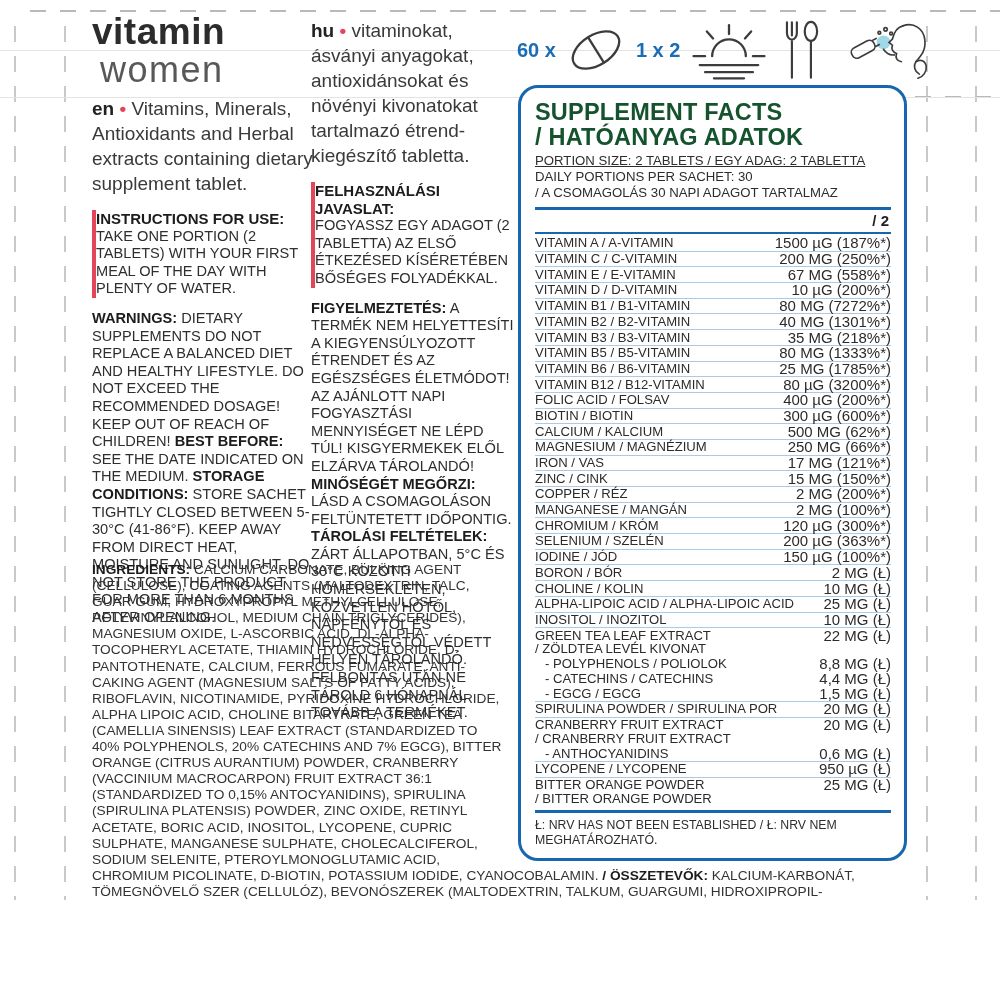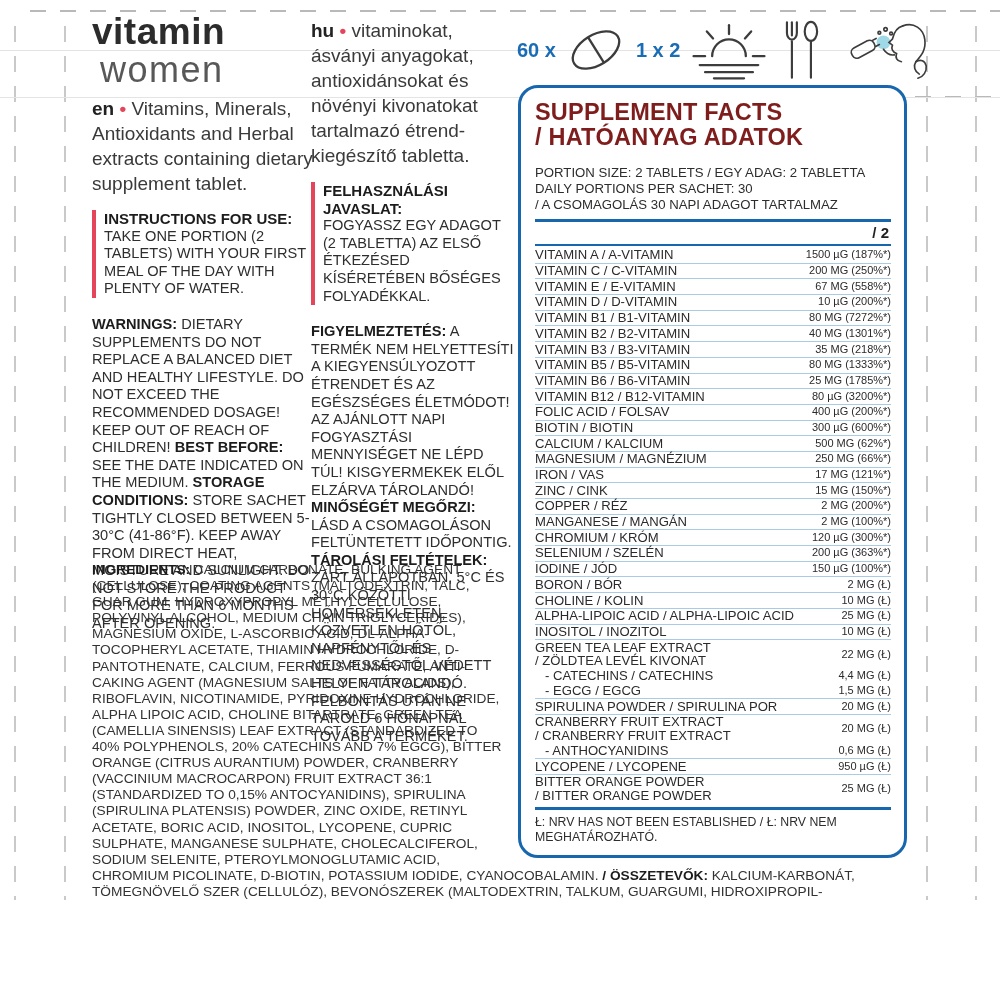--- a/index.html
+++ b/index.html
@@ -12,47 +12,47 @@
   .fold{position:absolute;left:0;right:0;height:1px;background:#e4e4e4;}
 
   
   .col-left{position:absolute;left:92px;top:12px;width:222px;}
   .col-mid{position:absolute;left:311px;top:12px;width:204px;}
   .brand-title{margin:0;font-size:37px;font-weight:700;letter-spacing:.5px;color:#2c2c2c;line-height:40px;}
   .brand-sub{margin:0 8px 8px;font-size:36px;font-weight:400;color:#585858;letter-spacing:1.5px;line-height:36px;}
   .intro{font-size:19px;line-height:25px;color:#3a3a3a;margin:6px 0 14px;}
   .intro b{color:#222;}
   .dot{color:#e5455a;font-weight:700;}
-  .callout{border-left:4px solid #e5455a;padding-left:8px;margin:10px 0 18px;
+  .callout{border-left:4px solid #e5455a;margin:10px 0 12px;
            font-size:14.6px;line-height:17.6px;color:#2e2e2e;}
   .callout .h{font-weight:700;font-size:15px;color:#1c1c1c;}
   .smalltxt{font-size:14.6px;line-height:17.6px;color:#2e2e2e;margin:0 0 14px;}
   .smalltxt b{color:#1c1c1c;}
 
   
   .icons{position:absolute;left:517px;top:18px;width:392px;height:64px;display:flex;align-items:center;gap:9px;}
   .blue-label{color:#1a6cb5;font-weight:700;font-size:20px;white-space:nowrap;}
   .icons svg{flex:0 0 auto;}
 
   
   .facts{position:absolute;left:518px;top:85px;width:389px;box-sizing:border-box;
          border:3px solid #1766ae;border-radius:20px;background:#fff;padding:12px 13px 10px 14px;}
-  .t1{font-weight:700;font-size:23.5px;line-height:25px;color:#7f1d1d;letter-spacing:.2px;}
+  .t1{font-weight:700;font-size:23.5px;line-height:25px;color:#14532d;letter-spacing:.2px;}
   .pline{font-size:13.2px;line-height:16px;color:#2d2d2d;}
   .rule{border-top:3px solid #1766ae;margin-top:6px;}
   .pageno{text-align:right;font-weight:700;font-size:15px;color:#222;padding:2px 2px 3px 0;}
   .rule2{border-top:2px solid #1766ae;}
   .rows{margin-top:2px;}
-  .frow{display:flex;justify-content:space-between;align-items:center;
+  .frow{display:flex;justify-content:space-between;align-items:flex-start;
         color:#2b2b2b;border-top:1px solid #a9cbe6;padding:.4px 0;}
   .frow:first-child{border-top:none;}
   .frow.sub{border-top:none;}
   .frow.sub .rname{padding-left:10px;}
   .rname{font-size:13.1px;line-height:13.9px;}
-  .rval{font-size:11px;line-height:13.9px;white-space:nowrap;padding-left:8px;}
+  .rval{font-size:15px;line-height:13.9px;white-space:nowrap;padding-left:8px;}
   .foot{border-top:3px solid #1766ae;margin-top:4px;padding-top:5px;
         font-size:12.3px;line-height:14.7px;color:#2d2d2d;}
 
   
   .ingredients{position:absolute;left:92px;top:562px;width:813px;
                font-size:13.7px;line-height:16.1px;color:#333;}
   .ing-spacer{float:right;width:398px;height:300px;}
   .ingredients b{color:#1c1c1c;}
 </style>
 </head>
@@ -150,21 +150,21 @@
         <path d="M80 10 C96 4 110 14 112 30 C114 46 106 54 99 62 C95 68 97 76 104 80"></path>
         <path d="M99 62 C106 58 112 60 114 68 C115 76 110 84 102 86"></path>
         <path d="M52 44 C56 50 62 53 68 52"></path>
       </g>
     </svg>
   </div>
 
   <div class="facts">
     <div class="t1">SUPPLEMENT FACTS</div>
     <div class="t1">/ HATÓANYAG ADATOK</div>
-    <div class="pline" style="margin-top:15px;">PORTION SIZE: 2 TABLETS / EGY ADAG: 2 TABLETTA</div>
+    <div class="pline" style="margin-top:3px;text-decoration:underline;">PORTION SIZE: 2 TABLETS / EGY ADAG: 2 TABLETTA</div>
     <div class="pline">DAILY PORTIONS PER SACHET: 30</div>
     <div class="pline">/ A CSOMAGOLÁS 30 NAPI ADAGOT TARTALMAZ</div>
     <div class="rule"></div>
     <div class="pageno">/ 2</div>
     <div class="rule2"></div>
     <div class="rows">
         <div class="frow">
     <div class="rleft">
       <div class="rname">VITAMIN A / A-VITAMIN</div>
     </div>
@@ -316,20 +316,26 @@
   </div>
         <div class="frow">
     <div class="rleft">
       <div class="rname">GREEN TEA LEAF EXTRACT</div>
     <div class="rname">/ ZÖLDTEA LEVÉL KIVONAT</div>
           </div>
     <div class="rval">22 MG (Ł)</div>
   </div>
         <div class="frow sub">
     <div class="rleft">
+      <div class="rname">- POLYPHENOLS / POLIOLOK</div>
+    </div>
+    <div class="rval">8,8 MG (Ł)</div>
+  </div>
+        <div class="frow sub">
+    <div class="rleft">
       <div class="rname">- CATECHINS / CATECHINS</div>
     </div>
     <div class="rval">4,4 MG (Ł)</div>
   </div>
         <div class="frow sub">
     <div class="rleft">
       <div class="rname">- EGCG / EGCG</div>
     </div>
     <div class="rval">1,5 MG (Ł)</div>
   </div>

